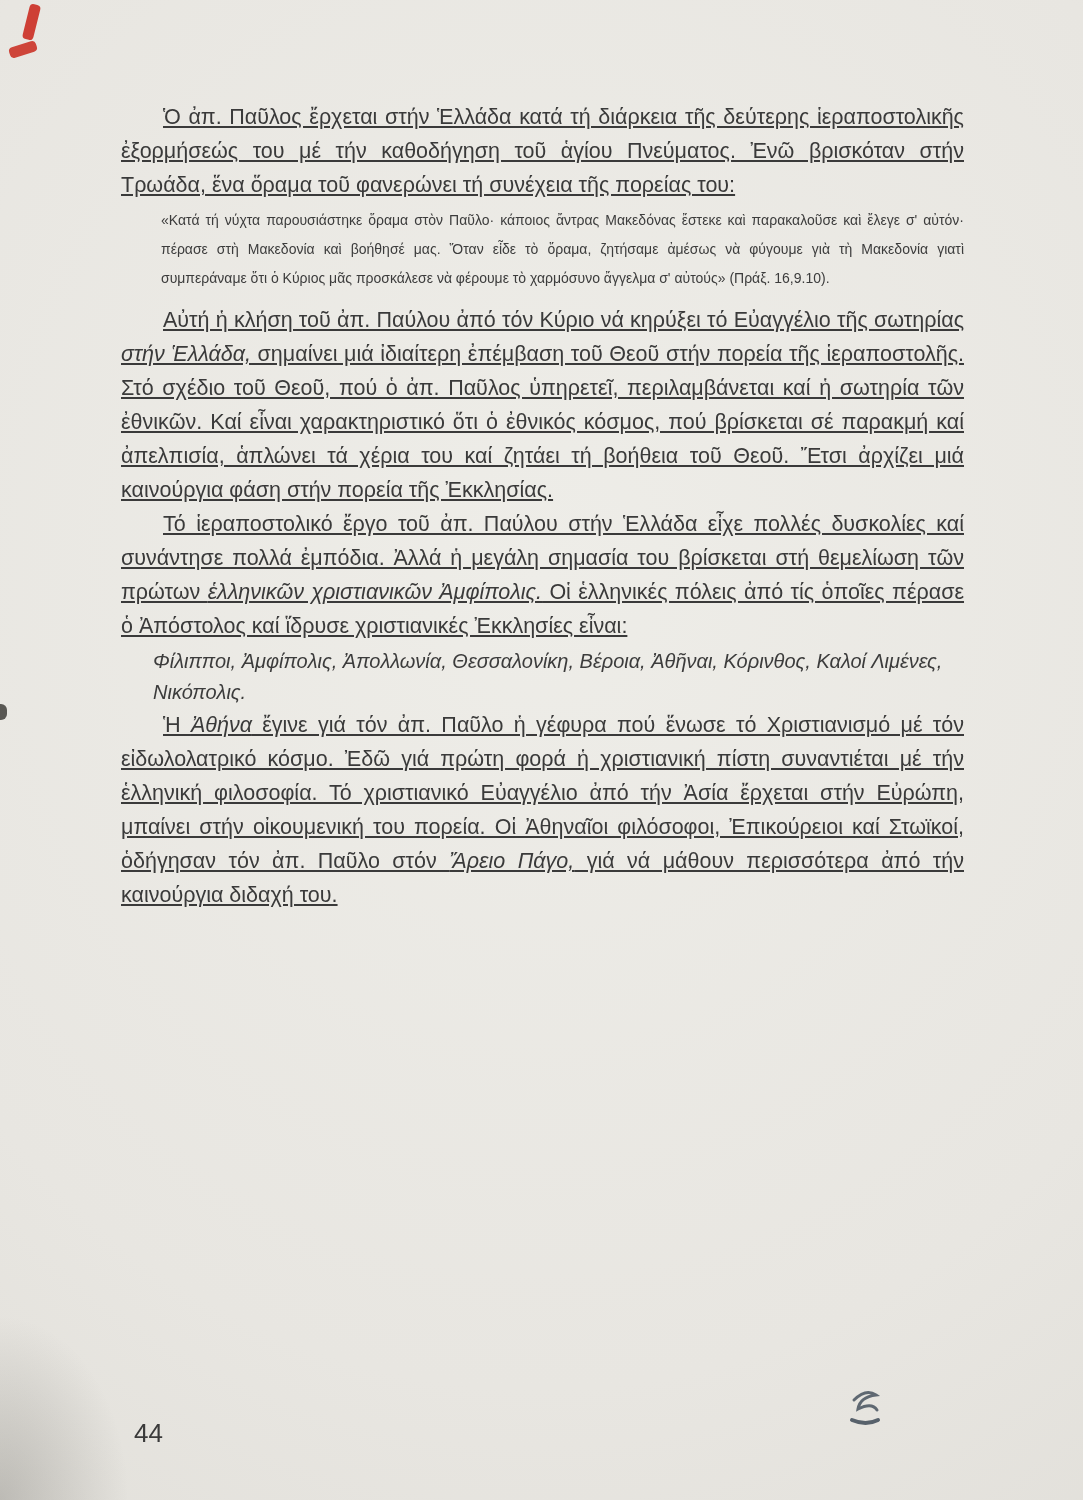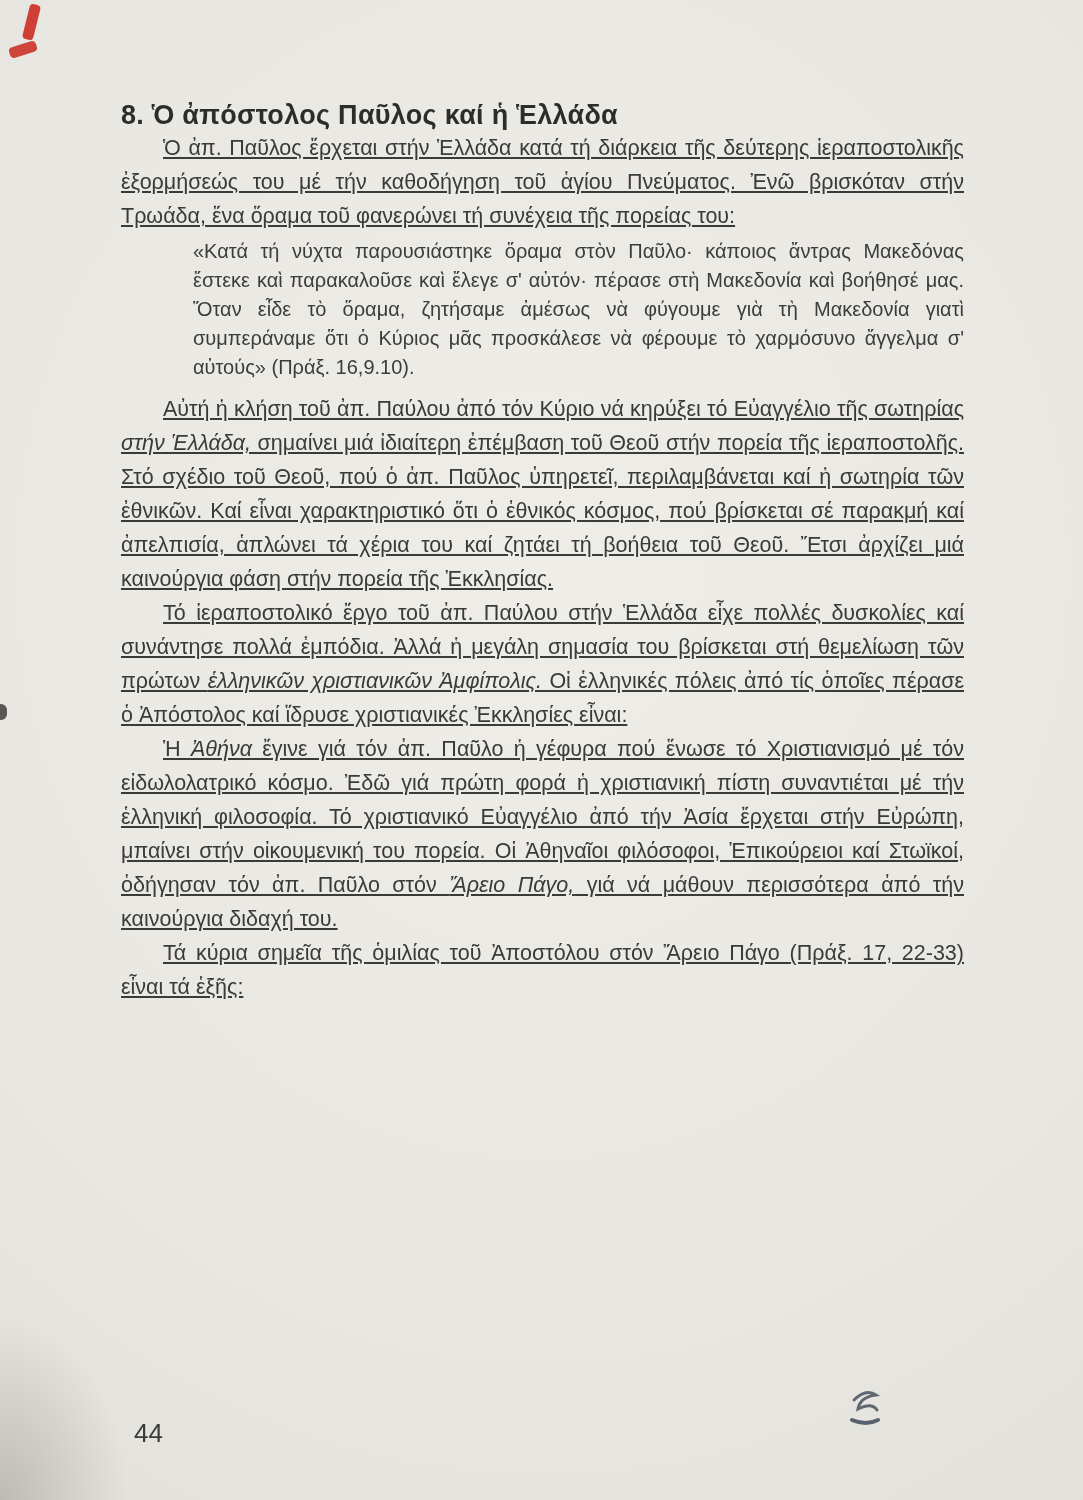--- a/index.html
+++ b/index.html
@@ -30,22 +30,22 @@
   .section-heading {
     font-size:22.5px; font-weight:bold; color:#2c2c2c;
     margin-top:46px; margin-bottom:16px; letter-spacing:.2px;
   }
   .body-par {
     font-size:21.5px; line-height:34px; text-align:justify;
     text-indent:42px; color:#3a3a3a;text-decoration:underline;
   }
   .body-par + .body-par { margin-top:0; }
   .quote {
-    font-size:20px; line-height:29px; text-align:justify;
-    margin:4px 0 10px 72px; color:#3c3c3c;
+    font-size:14px; line-height:29px; text-align:justify;
+    margin:4px 0 10px 40px; color:#3c3c3c;
   }
   .cities {
     font-size:20px; line-height:31px; font-style:italic;
     margin:3px 0 0 32px; color:#3c3c3c;
   }
   em { font-style:italic; }
 
   .page-number {
     position:absolute; left:134px; top:1418px;
     font-size:26px; color:#3a3a3a;
@@ -72,36 +72,35 @@
 <body>
 
 <div class="page">
 
   <span class="red-mark-1"></span>
   <span class="red-mark-2"></span>
   <span class="edge-speck"></span>
 
   <div class="content">
 
-    <h1 class="doc-title">8. Ὁ ἀπόστολος Παῦλος καί ἡ Ἑλλάδα</h1>
 
 
     <p class="body-par"><span>Ὁ ἀπ. Παῦλος ἔρχεται στήν Ἑλλάδα κατά τή διάρκεια τῆς δεύτερης ἱεραποστολικῆς ἐξορμήσεώς του μέ τήν καθοδήγηση τοῦ ἁγίου Πνεύματος. Ἐνῶ βρισκόταν στήν Τρωάδα, ἕνα ὅραμα τοῦ φανερώνει τή συνέχεια τῆς πορείας του:</span></p>
 
     <p class="quote"><span>«Κατά τή νύχτα παρουσιάστηκε ὅραμα στὸν Παῦλο· κάποιος ἄντρας Μακεδόνας ἔστεκε καὶ παρακαλοῦσε καὶ ἔλεγε σ' αὐτόν· πέρασε στὴ Μακεδονία καὶ βοήθησέ μας. Ὅταν εἶδε τὸ ὅραμα, ζητήσαμε ἀμέσως νὰ φύγουμε γιὰ τὴ Μακεδονία γιατὶ συμπεράναμε ὅτι ὁ Κύριος μᾶς προσκάλεσε νὰ φέρουμε τὸ χαρμόσυνο ἄγγελμα σ' αὐτούς» (Πράξ. 16,9.10).</span></p>
 
     <p class="body-par"><span>Αὐτή ἡ κλήση τοῦ ἀπ. Παύλου ἀπό τόν Κύριο νά κηρύξει τό Εὐαγγέλιο τῆς σωτηρίας </span><em>στήν Ἑλλάδα,</em><span> σημαίνει μιά ἰδιαίτερη ἐπέμβαση τοῦ Θεοῦ στήν πορεία τῆς ἱεραποστολῆς. Στό σχέδιο τοῦ Θεοῦ, πού ὁ ἀπ. Παῦλος ὑπηρετεῖ, περιλαμβάνεται καί ἡ σωτηρία τῶν ἐθνικῶν. Καί εἶναι χαρακτηριστικό ὅτι ὁ ἐθνικός κόσμος, πού βρίσκεται σέ παρακμή καί ἀπελπισία, ἁπλώνει τά χέρια του καί ζητάει τή βοήθεια τοῦ Θεοῦ. Ἔτσι ἀρχίζει μιά καινούργια φάση στήν πορεία τῆς Ἐκκλησίας.</span></p>
 
     <p class="body-par"><span>Τό ἱεραποστολικό ἔργο τοῦ ἀπ. Παύλου στήν Ἑλλάδα εἶχε πολλές δυσκολίες καί συνάντησε πολλά ἐμπόδια. Ἀλλά ἡ μεγάλη σημασία του βρίσκεται στή θεμελίωση τῶν πρώτων </span><em>ἑλληνικῶν χριστιανικῶν Ἀμφίπολις.</em><span> Οἱ ἑλληνικές πόλεις ἀπό τίς ὁποῖες πέρασε ὁ Ἀπόστολος καί ἵδρυσε χριστιανικές Ἐκκλησίες εἶναι:</span></p>
 
+    <p class="cities">Φίλιπποι, Ἀμφίπολις, Ἀπολλωνία, Θεσσαλονίκη, Βέροια, Ἀθῆναι, Κόρινθος, Καλοί Λιμένες, Νικόπολις.</p>
 
 
     <p class="body-par"><span>Ἡ </span><em>Ἀθήνα</em><span> ἔγινε γιά τόν ἀπ. Παῦλο ἡ γέφυρα πού ἕνωσε τό Χριστιανισμό μέ τόν εἰδωλολατρικό κόσμο. Ἐδῶ γιά πρώτη φορά ἡ χριστιανική πίστη συναντιέται μέ τήν ἑλληνική φιλοσοφία. Τό χριστιανικό Εὐαγγέλιο ἀπό τήν Ἀσία ἔρχεται στήν Εὐρώπη, μπαίνει στήν οἰκουμενική του πορεία. Οἱ Ἀθηναῖοι φιλόσοφοι, Ἐπικούρειοι καί Στωϊκοί, ὁδήγησαν τόν ἀπ. Παῦλο στόν </span><em>Ἄρειο Πάγο,</em><span> γιά νά μάθουν περισσότερα ἀπό τήν καινούργια διδαχή του.</span></p>
 
-    <p class="body-par"><span>Τά κύρια σημεῖα τῆς ὁμιλίας τοῦ Ἀποστόλου στόν Ἄρειο Πάγο (Πράξ. 17, 22-33) εἶναι τά ἑξῆς:</span></p>
 
 
   </div>
 
   <div class="page-number">44</div>
 
   <svg class="hand-mark" width="42" height="48" viewBox="0 0 42 48">
     <path d="M8 14 q12 -12 22 -5 q-16 2 -18 14 q14 -7 19 1" fill="none" stroke="#47525e" stroke-width="3" stroke-linecap="round" opacity="0.85"></path>
     <path d="M6 34 q14 6 26 0" fill="none" stroke="#47525e" stroke-width="4" stroke-linecap="round" opacity="0.9"></path>
   </svg>

